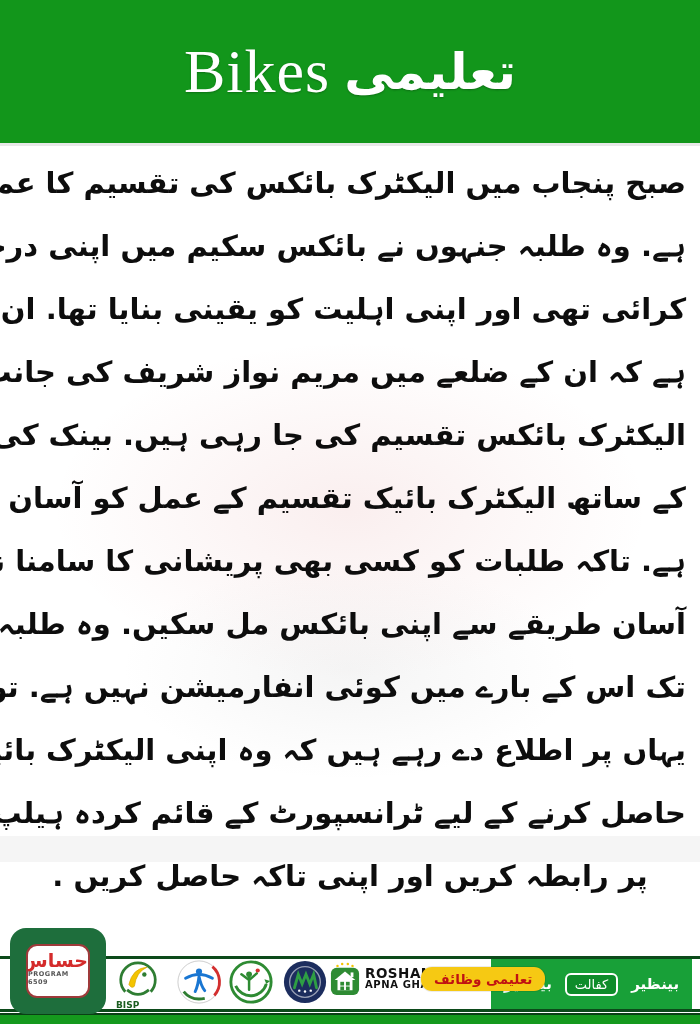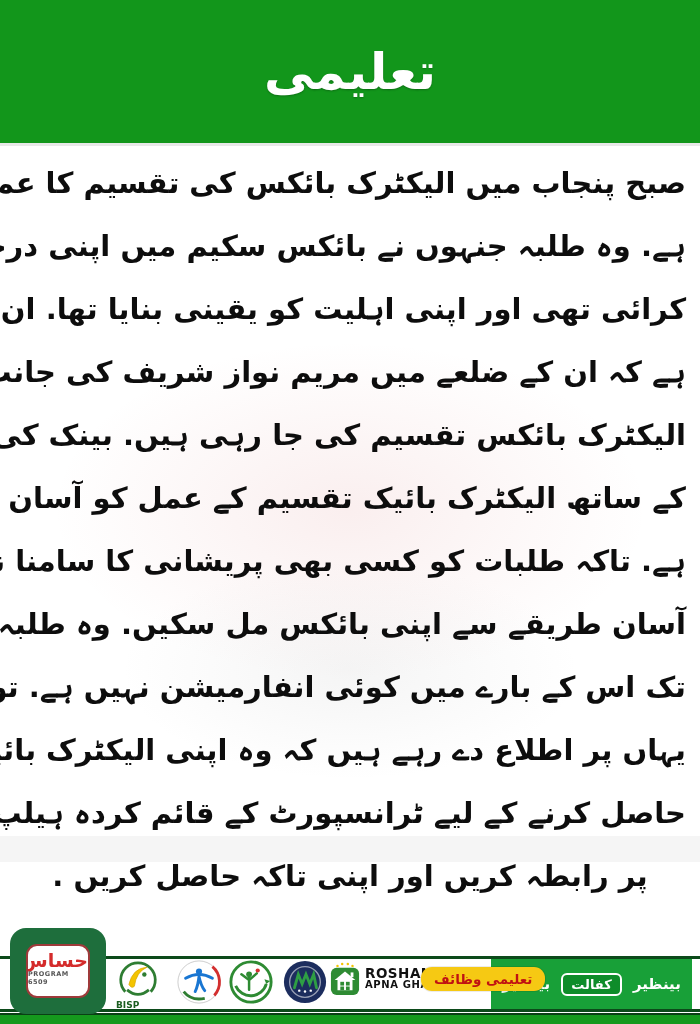--- a/index.html
+++ b/index.html
@@ -66,30 +66,31 @@
   
   .badge-yellow{position:absolute;left:421px;top:967px;z-index:5;
       background:#f6c913;color:#c01212;font-weight:700;font-size:13.5px;
       padding:4px 13px;border-radius:11px;direction:rtl;white-space:nowrap;
       box-shadow:0 0 0 1px rgba(0,0,0,.08);}
   .green-panel{position:absolute;left:491px;top:959px;width:201px;height:50px;
       background:#18a038;display:flex;direction:rtl;align-items:center;
       justify-content:space-evenly;z-index:4;}
   .benazir{color:#ffffff;font-weight:700;font-size:15px;white-space:nowrap;}
   .badge-kafalat{background:#0e8c2a;border:2px solid #ffffff;border-radius:6px;
-      color:#ffffff;font-weight:700;font-size:13px;padding:2px 8px;white-space:nowrap;}
+      color:#ffffff;font-weight:400;font-size:13px;padding:2px 8px;white-space:nowrap;}
 </style>
 </head>
 <body>
 
 <div id="page">
 
   <div class="header">
     <div class="header-title">
       <span>تعلیمی</span>
+      <span class="latin" dir="ltr">Bikes</span>
     </div>
   </div>
 
   <div class="wm wm1"></div>
   <div class="wm wm2"></div>
   <div class="wm wm3"></div>
 
   <div class="article">
     <div class="line">صبح پنجاب میں الیکٹرک بائکس کی تقسیم کا عمل شروع ہو چکا</div>
     <div class="line">ہے. وہ طلبہ جنہوں نے بائکس سکیم میں اپنی درخواست جمع</div>

